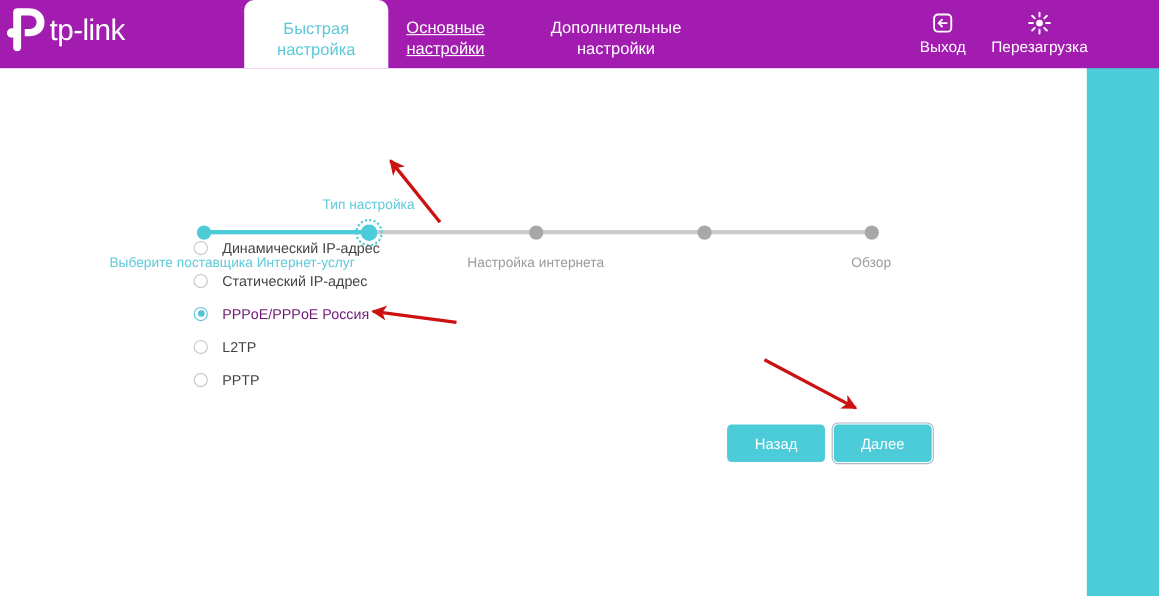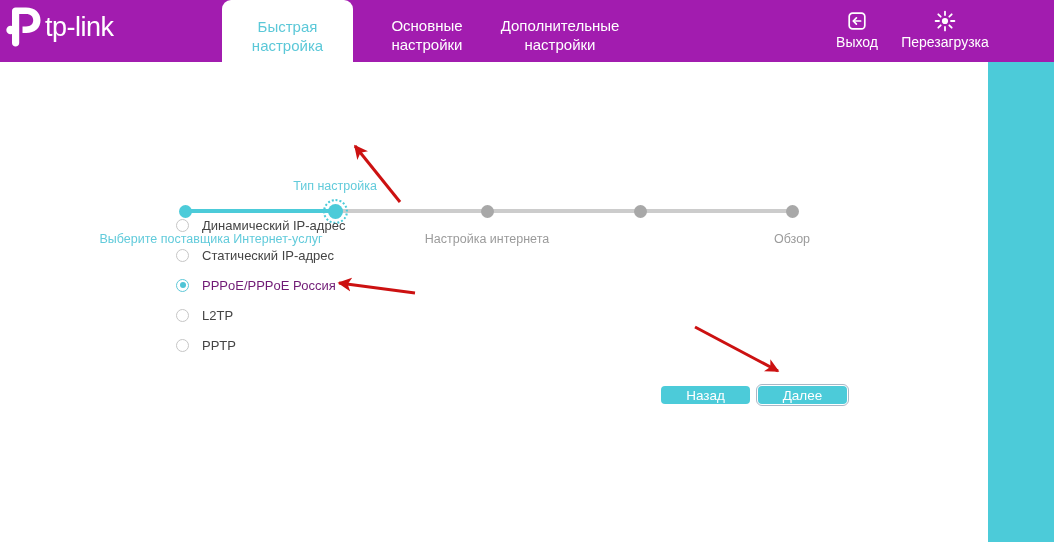--- a/index.html
+++ b/index.html
@@ -78,21 +78,21 @@
     top: 0;
     height: 62px;
     background: #ffffff;
     color: #5bc8d8;
     border-top-left-radius: 9px;
     border-top-right-radius: 9px;
     padding: 17px 26px 0 26px;
     box-sizing: border-box;
   }
   #tab-quick  { left: 0px; width: 131px; }
-  #tab-basic  { left: 150px; width: 110px; }
+  #tab-basic  { left: 128px; width: 110px; text-decoration: underline; }
   #tab-adv    { left: 258px; width: 160px; }
 
   
   .hdr-action {
     position: absolute;
     top: 9px;
     text-align: center;
     color: #ffffff;
     font-size: 11px;
     cursor: pointer;
@@ -223,21 +223,21 @@
   
   #buttons {
     position: absolute;
     left: 661px;
     top: 386px;
     display: flex;
     gap: 8px;
   }
   .btn {
     width: 89px;
-    height: 18px;
+    height: 34px;
     background: #4ccbd9;
     border: none;
     border-radius: 4px;
     color: #ffffff;
     font-size: 13.5px;
     font-family: "Liberation Sans", sans-serif;
     cursor: pointer;
     padding: 0;
   }
   .btn.focused {

